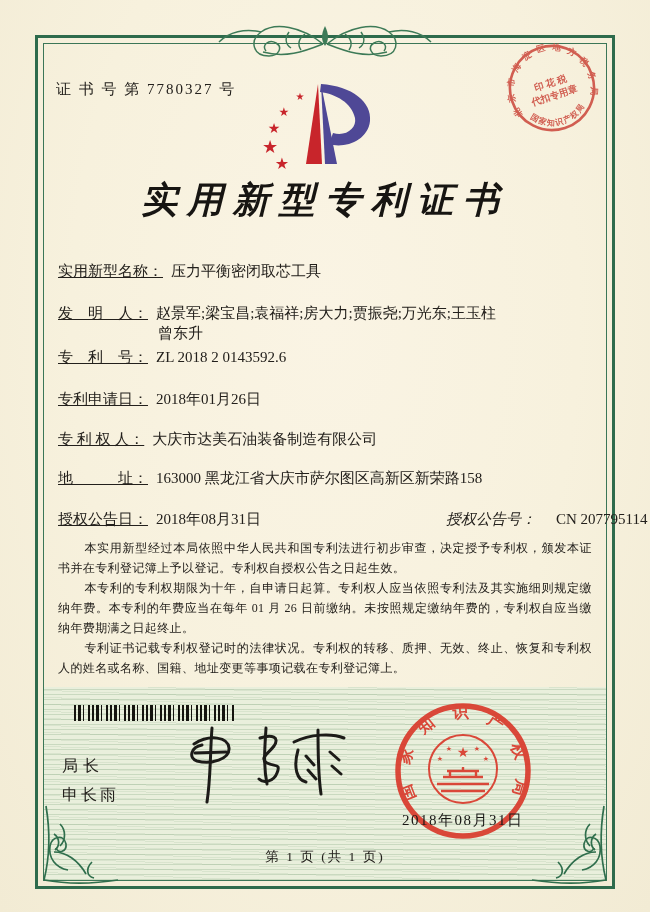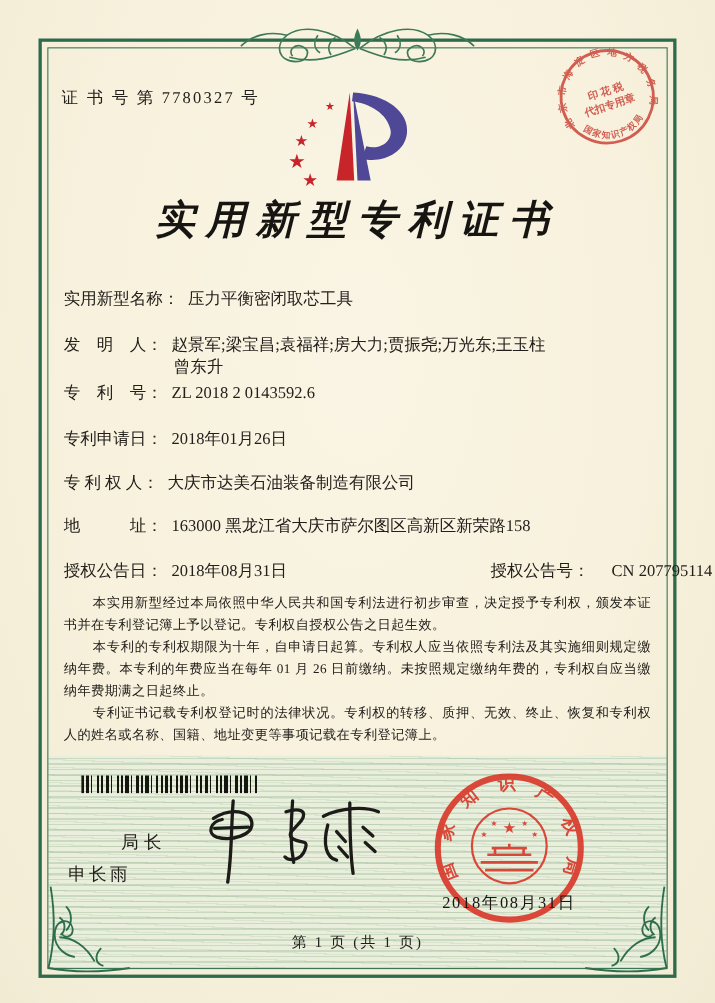--- a/index.html
+++ b/index.html
@@ -14,34 +14,34 @@
     border:1px solid #3b7657; z-index:2; pointer-events:none;}
   .waves{position:absolute; left:44px; right:44px; top:687px; bottom:32px; z-index:1;
     background-color:#e9efdc;
     background-image:
       repeating-linear-gradient(0deg, rgba(120,160,118,.28) 0 1.2px, rgba(0,0,0,0) 1.2px 5px),
       repeating-linear-gradient(2deg, rgba(120,160,118,.14) 0 1px, rgba(0,0,0,0) 1px 7px);}
   .cert-no{position:absolute; left:56px; top:80px; font-size:15px; letter-spacing:2px; z-index:4;}
   .title{position:absolute; left:0; right:0; top:176px; text-align:center; z-index:4;
     font-size:36px; font-weight:bold; letter-spacing:10px; color:#171512;font-style:italic;}
   .row{position:absolute; left:58px; font-size:15px; white-space:nowrap; z-index:4;}
-  .row .lab{margin-right:8px;}
-  .row .lab2{margin-right:20px;}
+  .row .lab{margin-right:8px;text-decoration:underline;}
+  .row .lab2{margin-right:20px;font-style:italic;}
   .pair2{position:absolute; left:388px; top:0;}
   .val2{position:absolute; left:158px; top:324px; font-size:15px; z-index:4;}
   .body-text{position:absolute; left:58px; top:538px; width:534px; z-index:4;
     font-size:12px; line-height:20px; text-align:justify; letter-spacing:.4px;}
   .body-text p{margin:0; text-indent:2.2em;}
   .barcode{position:absolute; left:74px; top:705px; width:162px; height:16px; z-index:4;
     background:repeating-linear-gradient(90deg,
       #15140f 0 2px, transparent 2px 4px,
       #15140f 4px 7px, transparent 7px 9px,
       #15140f 9px 10px, transparent 10px 14px,
       #15140f 14px 16px, transparent 16px 18px);}
-  .director{position:absolute; left:62px; top:756px; z-index:4; font-size:16px; letter-spacing:5px;margin-left:48px;}
+  .director{position:absolute; left:62px; top:756px; z-index:4; font-size:16px; letter-spacing:5px;}
   .director-name{position:absolute; left:62px; top:785px; z-index:4; font-size:16px; letter-spacing:3px;}
   .signature{position:absolute; left:182px; top:718px; z-index:5;}
   .seal{position:absolute; left:392px; top:700px; z-index:5; opacity:.92;}
   .seal-date{position:absolute; left:402px; top:811px; z-index:6; font-size:15px;
     letter-spacing:1.5px; color:#181715;}
   .tax-stamp{position:absolute; left:504px; top:40px; z-index:5; transform:rotate(-18deg); opacity:.88;}
   .footer{position:absolute; left:0; right:0; top:848px; text-align:center; z-index:4;
     font-size:13.5px; letter-spacing:2px;}
   .orn-top{position:absolute; left:205px; top:18px; z-index:3;}
   .orn-bl{position:absolute; left:34px; top:798px; z-index:3;}

